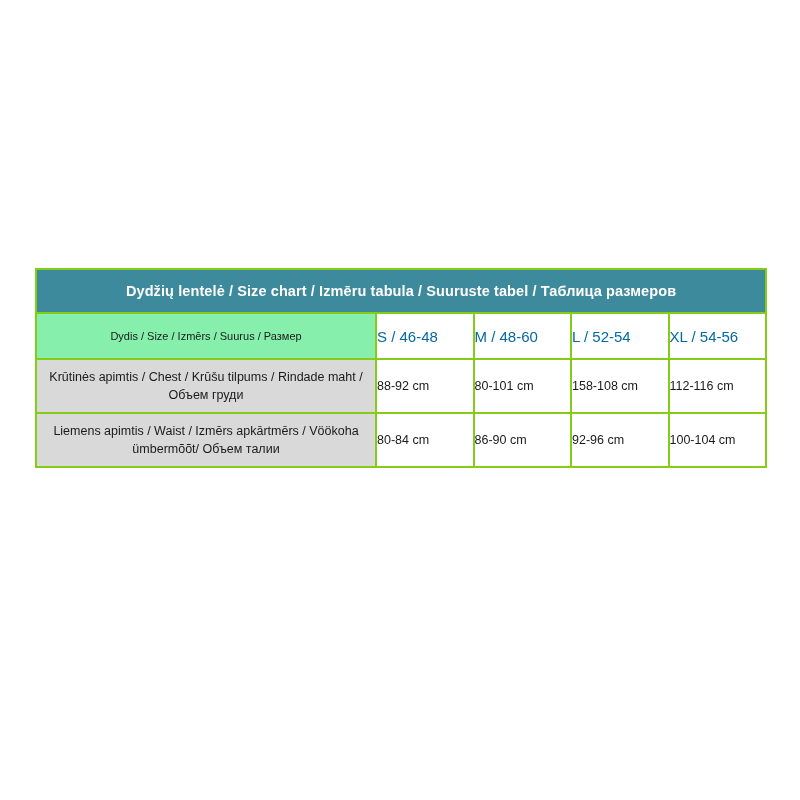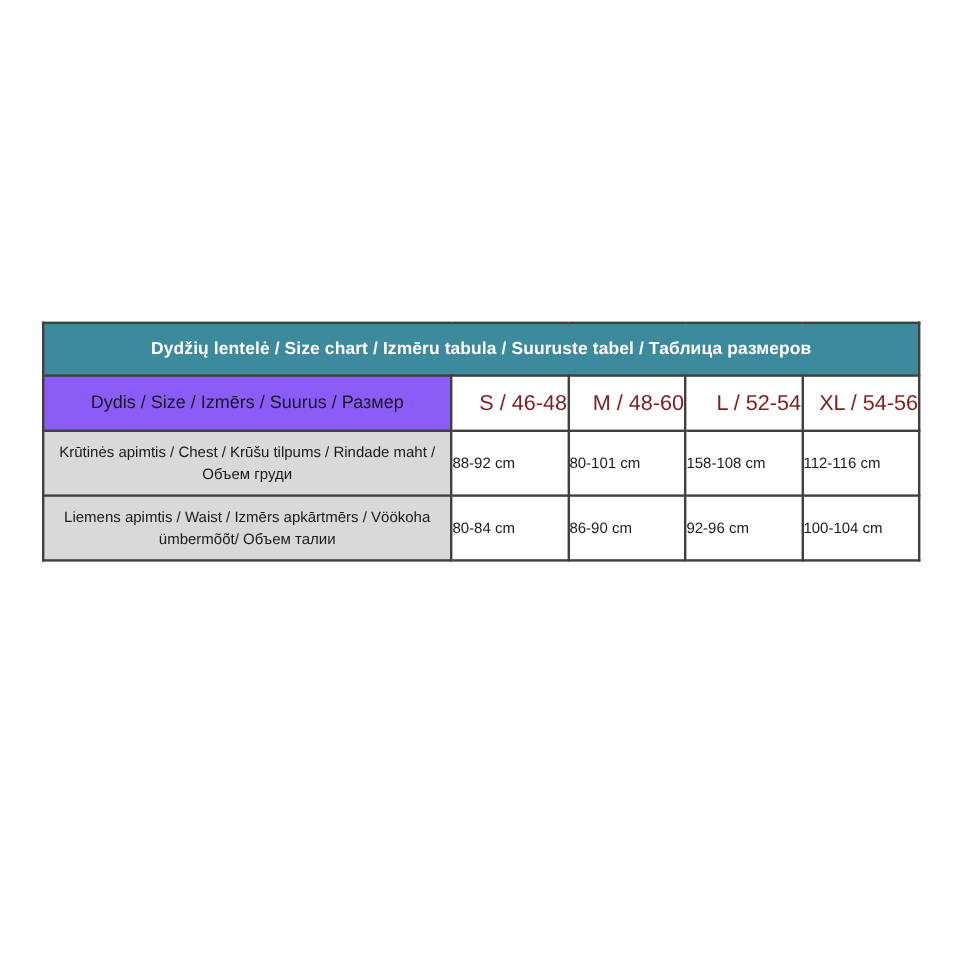--- a/index.html
+++ b/index.html
@@ -21,46 +21,46 @@
     left: 35px;
     top: 268px;
     width: 730px;
   }
   table.size-chart {
     border-collapse: collapse;
     width: 730px;
     table-layout: fixed;
   }
   table.size-chart td, table.size-chart th {
-    border: 2px solid #404040;
+    border: 2px solid #84cc16;
     padding: 0;
   }
   .title-cell {
     background: #3d8a9c;
     color: #ffffff;
     font-weight: bold;
     font-size: 14.5px;
     text-align: center;
     height: 42px;
     letter-spacing: 0.1px;
   }
   .hdr-label {
-    background: #8b5cf6;
+    background: #86efac;
     color: #1a1a1a;
-    font-size: 15px;
+    font-size: 11px;
     text-align: center;
     height: 44px;
     padding: 4px 6px;
     line-height: 1.35;
   }
   .hdr-size {
     background: #ffffff;
-    color: #7f1d1d;
-    font-size: 18px;
-    text-align: right;
+    color: #0369a1;
+    font-size: 15px;
+    text-align: left;
     height: 44px;
   }
   .row-label {
     background: #d9d9d9;
     color: #1a1a1a;
     font-size: 12.5px;
     text-align: center;
     height: 52px;
     padding: 4px 8px;
     line-height: 1.45;

